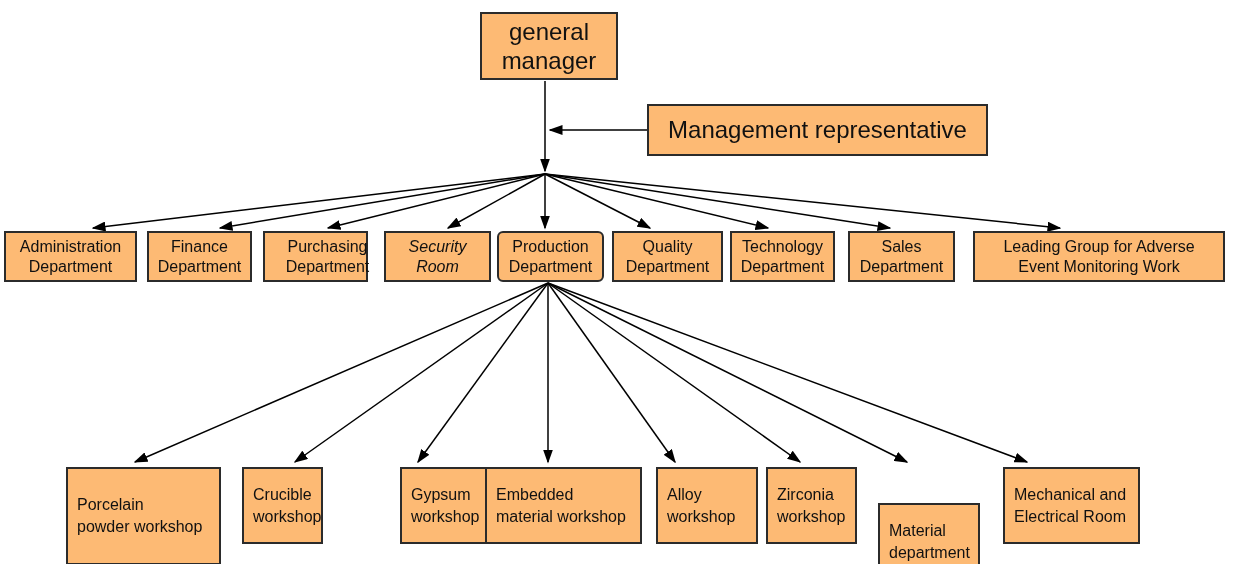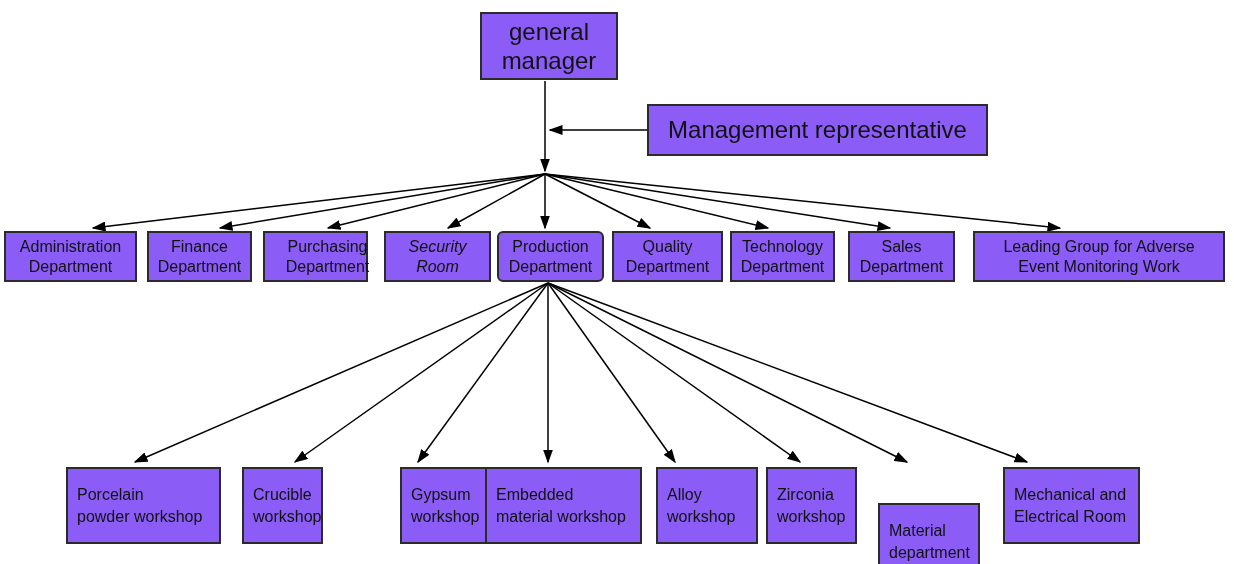--- a/index.html
+++ b/index.html
@@ -15,21 +15,21 @@
     background: #ffffff;
     overflow: hidden;
   }
   #edges {
     position: absolute;
     left: 0; top: 0;
   }
   .node {
     position: absolute;
     box-sizing: border-box;
-    background: #8b5cf6;
+    background: #fdba74;
     border: 2px solid #2b2b2b;
     color: #111111;
     display: flex;
     align-items: center;
     justify-content: center;
     text-align: center;
     white-space: pre-line;
     font-size: 16px;
     line-height: 20px;
   }
@@ -101,21 +101,21 @@
       <div class="node lvl2" style="left: 612px; top: 231px; width: 111px; height: 51px;">Quality
 Department</div>
       <div class="node lvl2" style="left: 730px; top: 231px; width: 105px; height: 51px;">Technology
 Department</div>
       <div class="node lvl2" style="left: 848px; top: 231px; width: 107px; height: 51px;">Sales
 Department</div>
       <div class="node lvl2" style="left: 973px; top: 231px; width: 252px; height: 51px;">Leading Group for Adverse
 Event Monitoring Work</div>
     </div>
   <div id="level3-row">
-      <div class="node lvl3" style="left: 66px; top: 467px; width: 155px; height: 77px;">Porcelain
+      <div class="node lvl3" style="left: 66px; top: 467px; width: 155px; height: 98px;">Porcelain
 powder workshop</div>
       <div class="node lvl3" style="left: 242px; top: 467px; width: 81px; height: 77px;">Crucible
 workshop</div>
       <div class="node lvl3" style="left: 372px; top: 467px; width: 93px; height: 77px; margin-left: 28px;">Gypsum
 workshop</div>
       <div class="node lvl3" style="left: 485px; top: 467px; width: 157px; height: 77px;">Embedded
 material workshop</div>
       <div class="node lvl3" style="left: 656px; top: 467px; width: 102px; height: 77px;">Alloy
 workshop</div>
       <div class="node lvl3" style="left: 766px; top: 467px; width: 91px; height: 77px;">Zirconia

